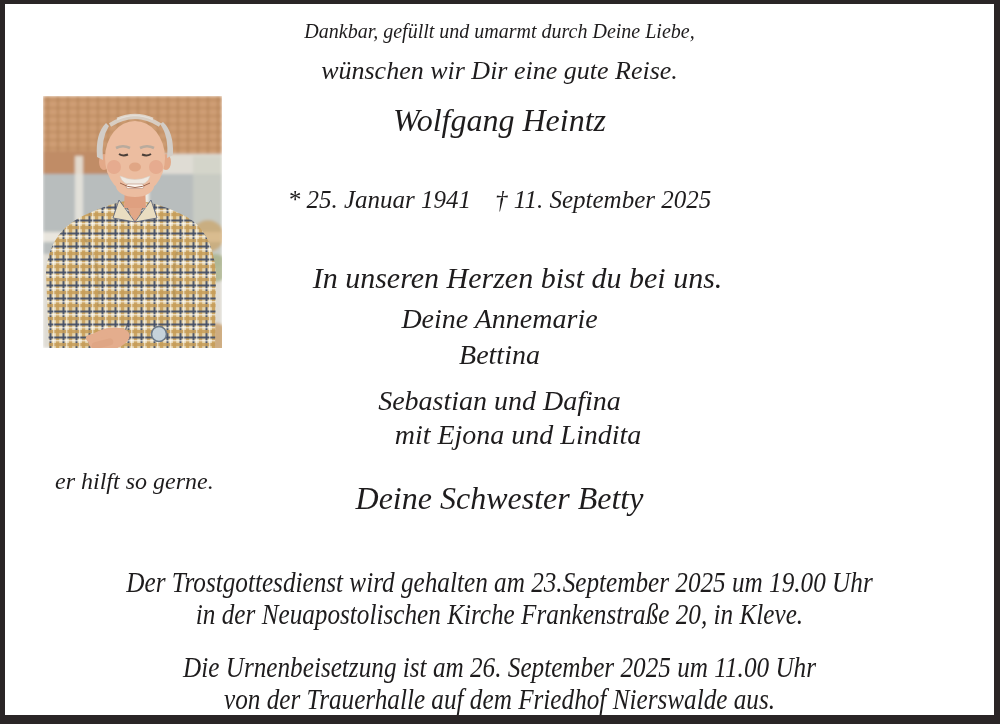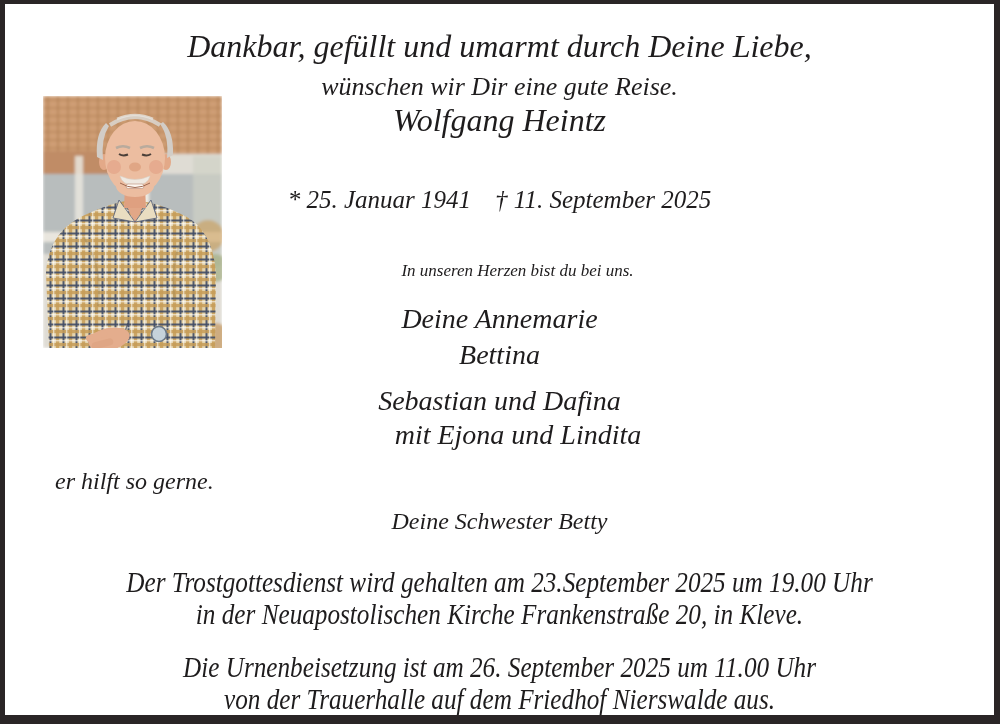--- a/index.html
+++ b/index.html
@@ -15,32 +15,32 @@
     border-style:solid;
     border-color:var(--frame, #2a2526);
     border-width:4px 6px 9px 5px;
     overflow:hidden;
   }
   .ln {
     position:absolute; left:0; right:0;
     text-align:center; font-style:italic; line-height:1.15;
     white-space:nowrap;
   }
-  .quote-1 { top:24px;  font-size:32px; }
-  .quote-2 { top:68px;  font-size:26px; }
+  .quote-1 { top:16px;  font-size:20px; }
+  .quote-2 { top:52px;  font-size:26px; }
   .name    { top:98px;  font-size:32px; font-weight:normal; }
   .dates   { top:182px; font-size:25px;font-family:Liberation Serif, serif; }
   .dates .gap { display:inline-block; width:24px; }
-  .remember{ top:257px; font-size:17px;padding-left:36px; }
+  .remember{ top:257px; font-size:30px;padding-left:36px; }
   .m-0 { top:299px; font-size:28px; }
   .m-1 { top:335px; font-size:28px; }
   .m-2 { top:381px; font-size:28px; }
   .m-3 { top:415px; font-size:28px;padding-left:37px; }
   .m-4 { top:460px; font-size:28px; }
-  .m-5 { top:504px; font-size:24px; }
+  .m-5 { top:476px; font-size:32px; }
   .side {
     position:absolute; font-style:italic; font-size:24px;
     white-space:nowrap; line-height:1.1;
   }
   .side-1 { left:30px; top:394px; }
   .side-2 { left:50px; top:464px; }
   .cond { transform:scaleX(0.84); transform-origin:50% 50%; font-size:30px; }
   .svc-1 { top:561px; }
   .svc-2 { top:593px; }
   .bur-1 { top:646px; }

